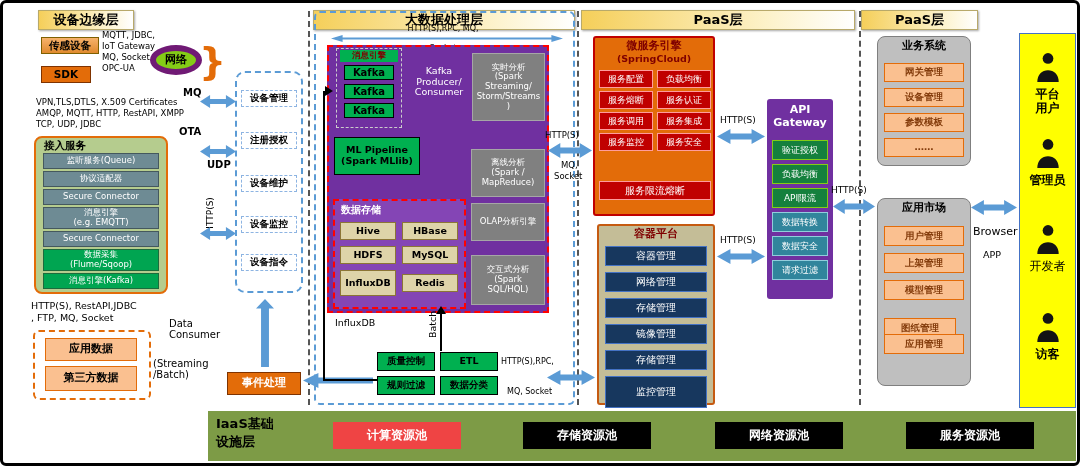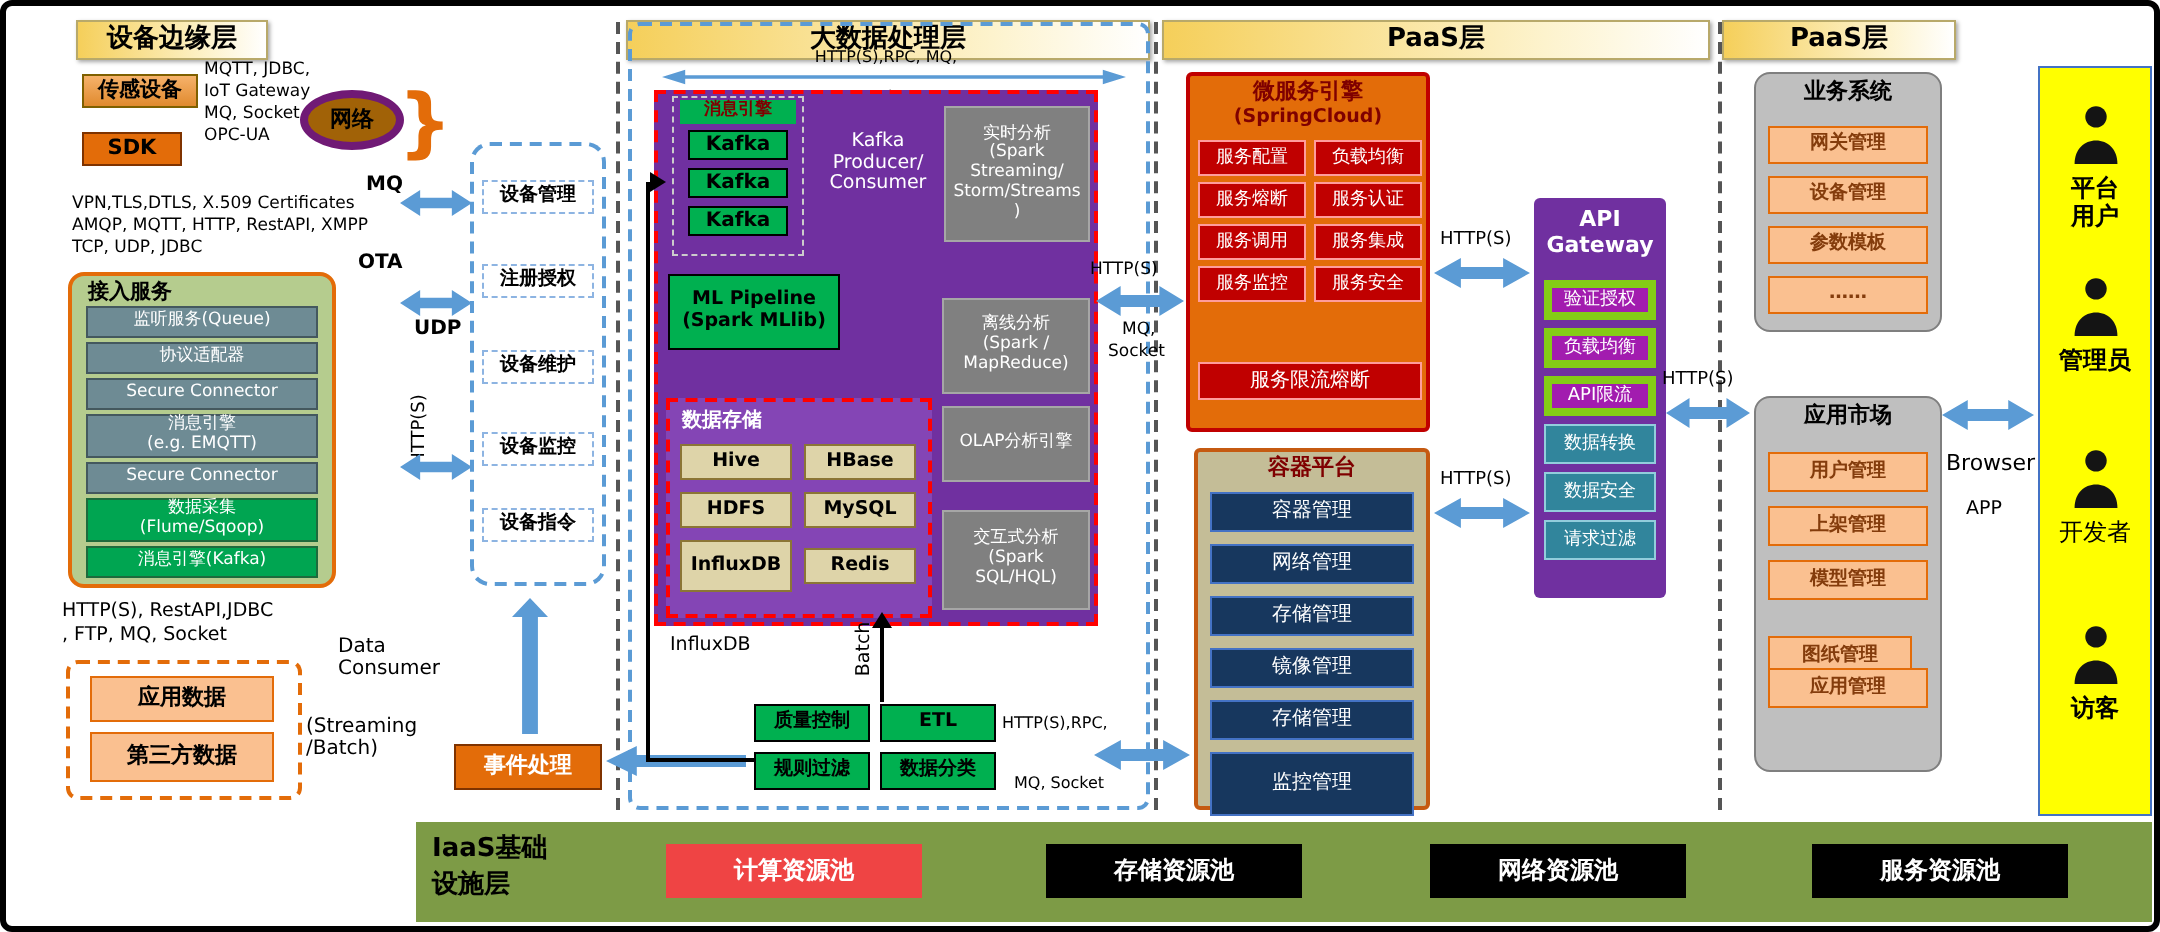--- a/index.html
+++ b/index.html
@@ -9,21 +9,21 @@
   .c{display:flex;align-items:center;justify-content:center;text-align:center;line-height:1.15}
   .p{white-space:pre-line}
   .banner{background:linear-gradient(90deg,#f5cf5a,#fdf3cd 70%,#ffffff);border:1px solid #b8a96a;font-weight:bold;font-size:13px;box-shadow:1px 1px 2px rgba(0,0,0,.35)}
   .sep{border-left:2px dashed #555;width:0}
   .teal{background:#6e8b94;border:1px solid #44585e;color:#fff;font-size:8.5px}
   .grn{background:#00a551;border:1px solid #1d6b3c;color:#fff;font-size:8.5px}
   .gbx{background:#00b050;border:1px solid #000;color:#000;font-weight:bold}
   .gray{background:#808080;border:1px solid #a6a6a6;color:#fff;font-size:8.5px}
   .tan{background:#ded4a9;border:1px solid #8b7536;font-weight:bold;font-size:9.5px}
   .red{background:#c00000;border:1px solid #ff9c9c;color:#fff;font-size:9px}
-  .gwp{background:#a21caf;border:4px solid #84cc16;color:#fff;font-size:9px}
+  .gwp{background:#15803d;border:1px solid #84cc16;color:#fff;font-size:9px}
   .gwt{background:#31859c;border:1px solid #92cddc;color:#fff;font-size:9px}
   .blu{background:#17375e;border:1px solid #4472c4;color:#fff;font-size:10px}
   .org{background:#fac090;border:1px solid #e36c09;color:#843c0c;font-weight:bold;font-size:9.5px}
   .cloudi{background:#fff;border:1px dashed #8db4e2;font-weight:bold;font-size:9.5px}
   .arrow{background:#5b9bd5}
   .ah{clip-path:polygon(0% 50%,28% 0%,28% 30%,72% 30%,72% 0%,100% 50%,72% 100%,72% 70%,28% 70%,28% 100%)}
   .athin{clip-path:polygon(0% 50%,5% 10%,5% 40%,95% 40%,95% 10%,100% 50%,95% 90%,95% 60%,5% 60%,5% 90%)}
   .aup{clip-path:polygon(50% 0%,100% 14%,72% 14%,72% 100%,28% 100%,28% 14%,0% 14%)}
   .aleft{clip-path:polygon(0% 50%,22% 0%,22% 30%,100% 30%,100% 70%,22% 70%,22% 100%)}
   .kline{background:#000}
@@ -41,21 +41,21 @@
   <div class="a sep" style="left:305px;top:8px;height:394px"></div>
   <div class="a sep" style="left:574px;top:8px;height:394px"></div>
   <div class="a sep" style="left:856px;top:8px;height:394px"></div>
 
   <div class="a c" style="left:38px;top:34px;width:58px;height:17px;background:linear-gradient(#f6b26b,#e08a2e);border:1px solid #7f6000;font-weight:bold;font-size:10.5px">传感设备</div>
   <div class="a p" style="left:99px;top:27px;width:60px;font-size:8.5px;line-height:11px">MQTT, JDBC,
 IoT Gateway
 MQ, Socket,
 OPC-UA</div>
   <div class="a c" style="left:38px;top:63px;width:50px;height:17px;background:#e36c09;border:1px solid #7f3300;font-weight:bold;font-size:10.5px">SDK</div>
-  <div class="a c" style="left:147px;top:42px;width:52px;height:30px;border:4px solid #701a75;border-radius:50%;font-weight:bold;font-size:11px;background:#a16207">网络</div>
+  <div class="a c" style="left:147px;top:42px;width:52px;height:30px;border:6px solid #701a75;border-radius:50%;font-weight:bold;font-size:11px;background:#84cc16">网络</div>
   <div class="a" style="left:196px;top:36px;font-size:38px;color:#e36c09;font-weight:bold">}</div>
 
   <div class="a" style="left:33px;top:94px;width:170px;font-size:8.5px">VPN,TLS,DTLS, X.509 Certificates</div>
   <div class="a p" style="left:33px;top:105px;width:170px;font-size:8.5px;line-height:11px">AMQP, MQTT, HTTP, RestAPI, XMPP
 TCP, UDP, JDBC</div>
 
   <div class="a" style="left:31px;top:133px;width:134px;height:158px;background:#b5cc8e;border:2px solid #e36c09;border-radius:8px"></div>
   <div class="a" style="left:41px;top:136px;width:70px;font-weight:bold;font-size:10.5px">接入服务</div>
   <div class="a c teal" style="left:40px;top:150px;width:116px;height:16px">监听服务(Queue)</div>
   <div class="a c teal" style="left:40px;top:168px;width:116px;height:16px">协议适配器</div>

